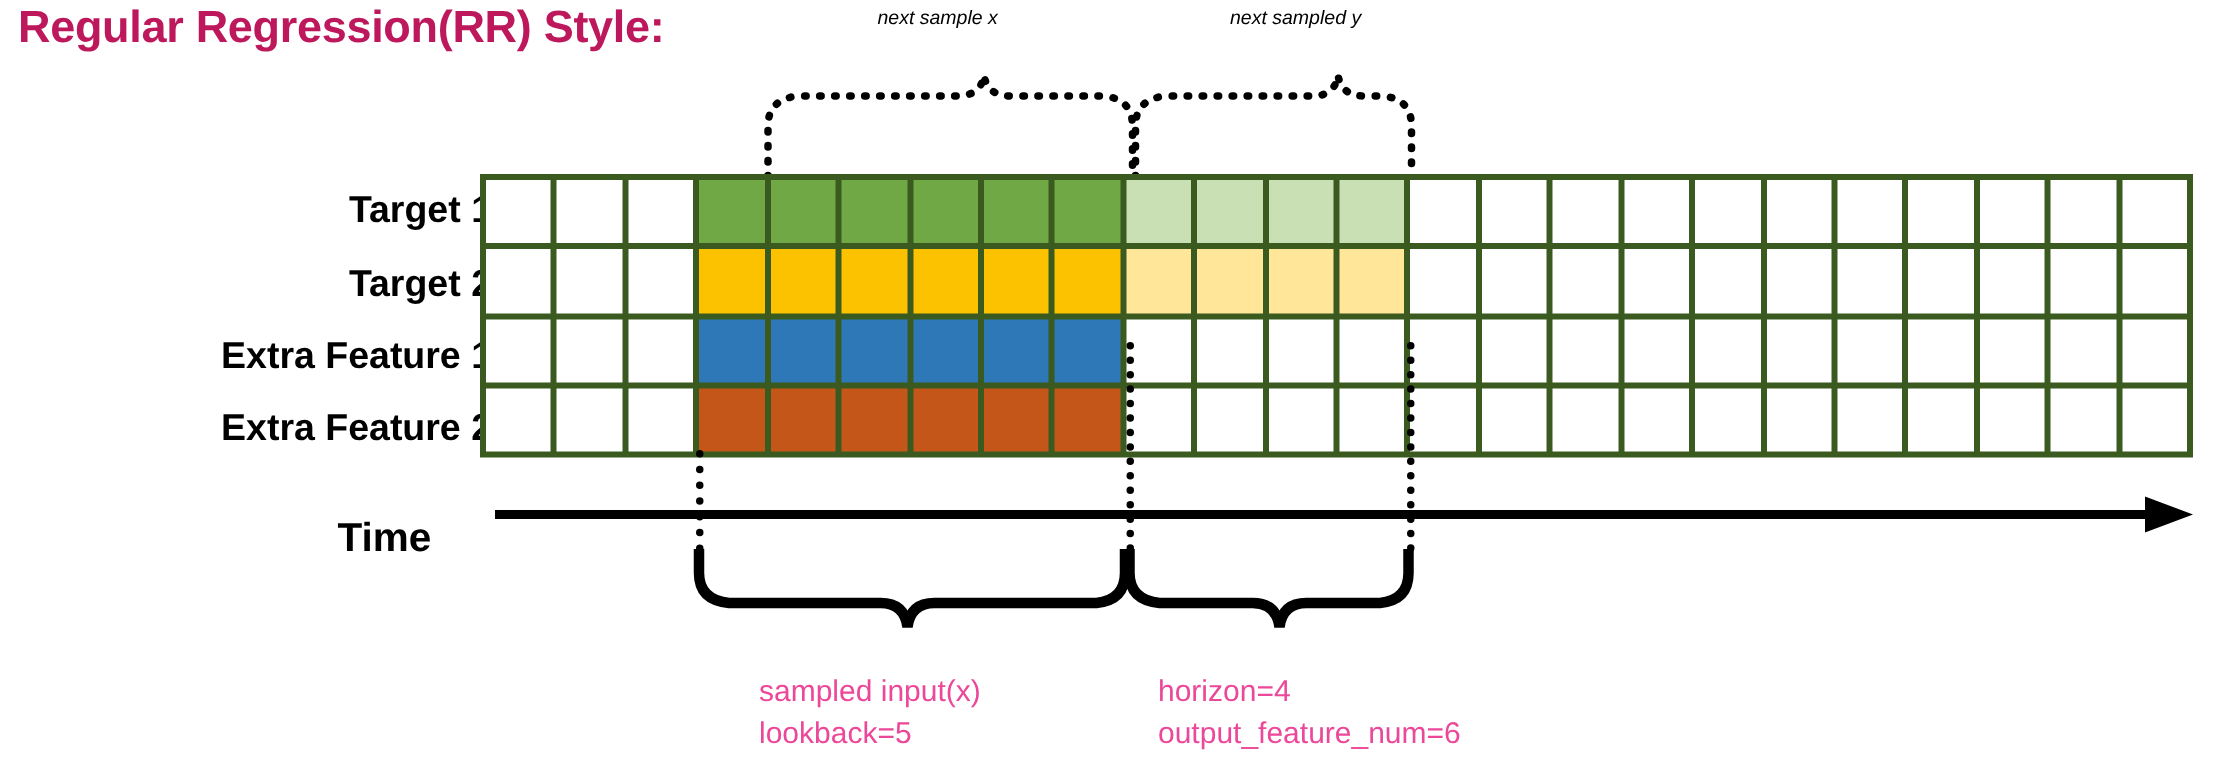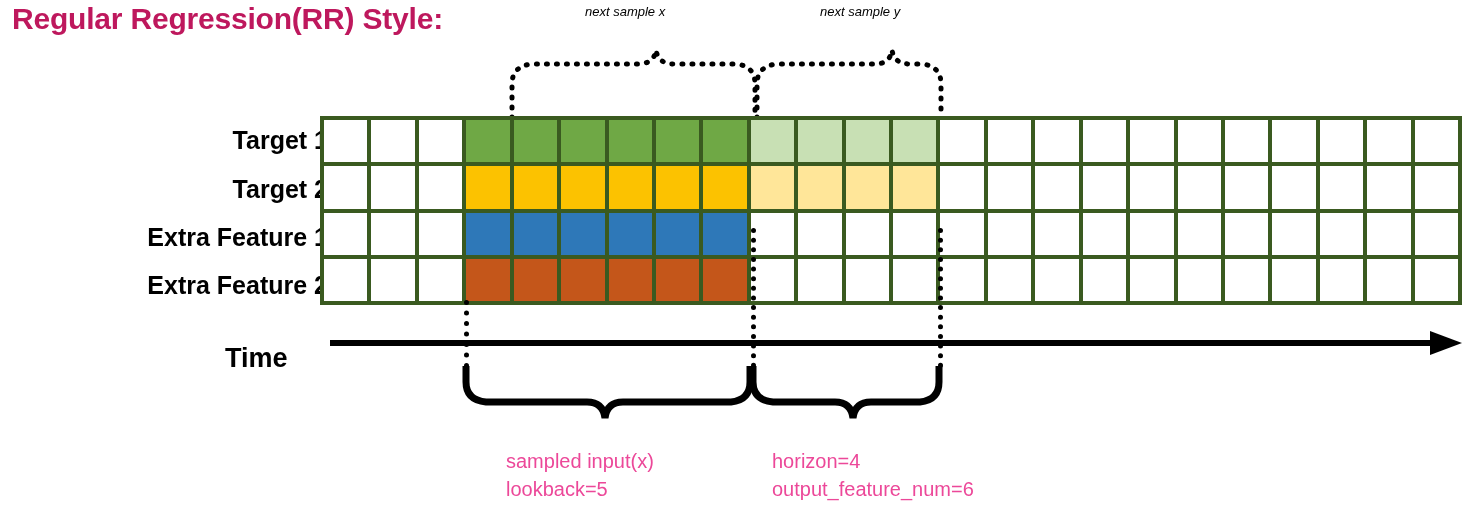--- a/index.html
+++ b/index.html
@@ -113,21 +113,21 @@
   }
   #caption-input  { left: 506px; top: 423px; }
   #caption-output { left: 772px; top: 423px; }
 </style>
 </head>
 <body>
 
 <div class="abs" id="page-title">Regular Regression(RR) Style:</div>
 
 <div class="abs sample-label" id="label-next-sample-x">next sample x</div>
-<div class="abs sample-label" id="label-next-sample-y">next sample y</div>
+<div class="abs sample-label" id="label-next-sample-y">next sampled y</div>
 
 <svg class="abs" id="brace-top" width="1476" height="120">
 
   <path d="M 512,118 L 512,84 Q 512,66 532,64 L 638,64 Q 654,64 656,50
            Q 658,64 674,64 L 736,64 Q 755,66 755,84 L 755,118" fill="none" stroke="#000" stroke-width="5" stroke-dasharray="1 9" stroke-linecap="round"></path>
 
   <path d="M 757,118 L 757,84 Q 757,66 777,64 L 875,64 Q 890,64 892,50
            Q 894,64 910,64 L 922,64 Q 941,66 941,84 L 941,118" fill="none" stroke="#000" stroke-width="5" stroke-dasharray="1 9" stroke-linecap="round"></path>
 </svg>
 

